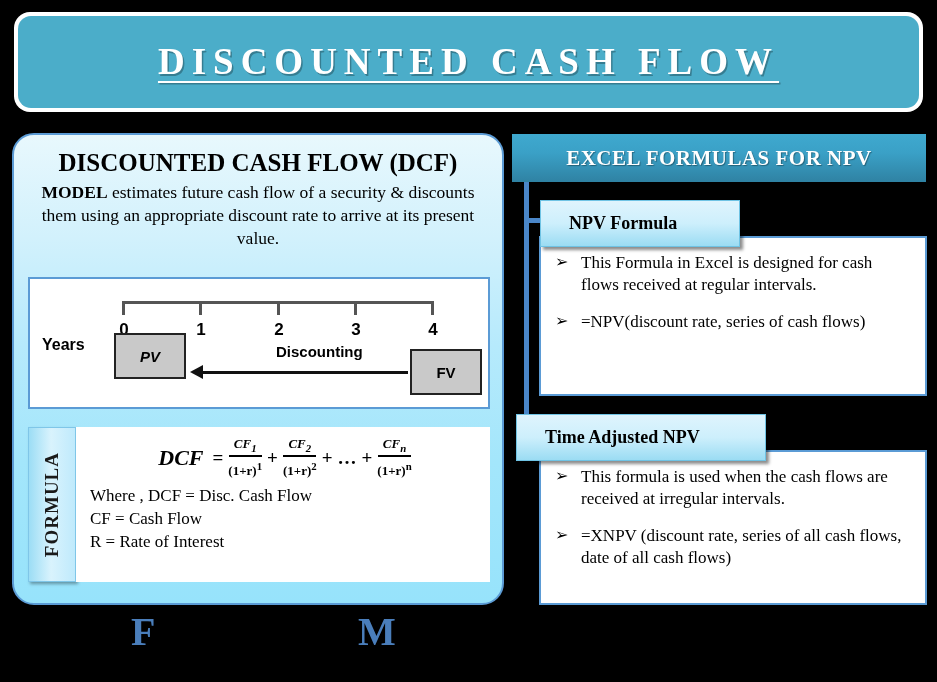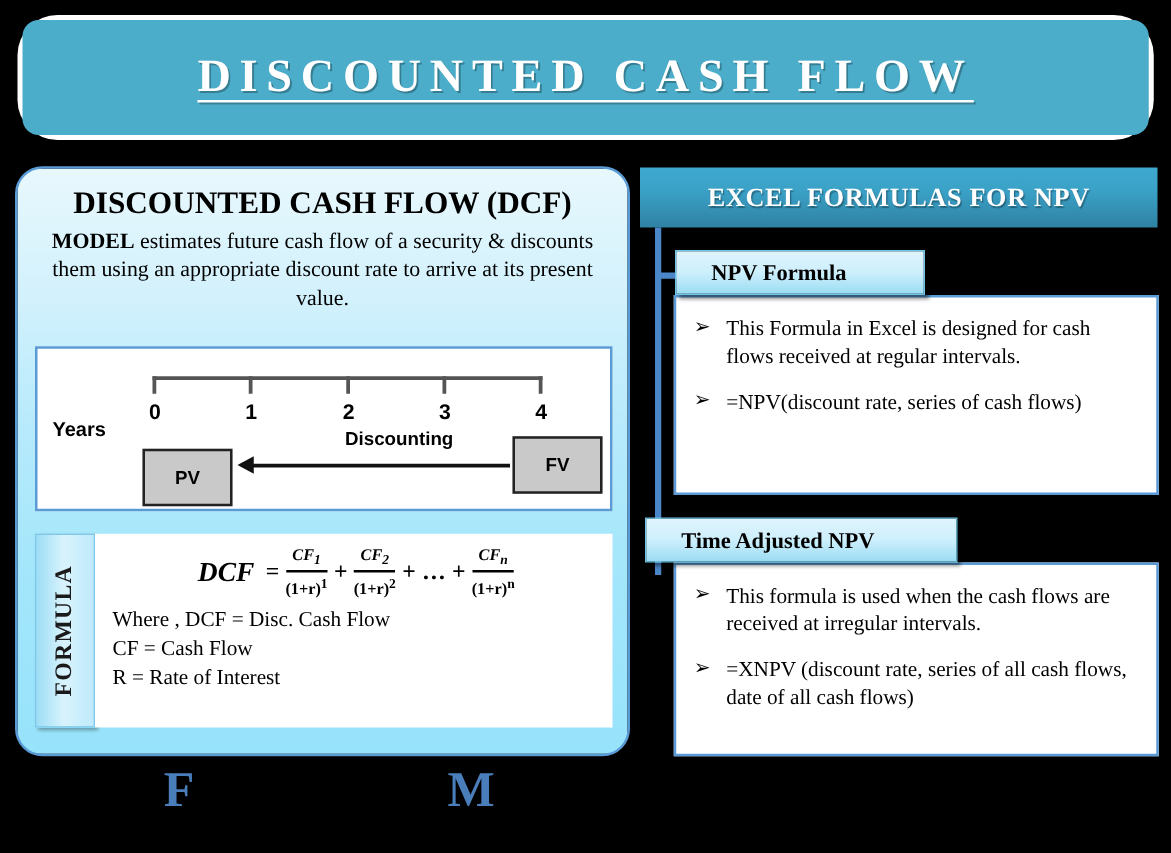--- a/index.html
+++ b/index.html
@@ -15,21 +15,21 @@
     font-family: "Liberation Serif", serif;
   }
 
   
   .header-outer {
     position: absolute;
     left: 14px;
     top: 12px;
     width: 909px;
     height: 100px;
-    border-radius: 32px;
+    border-radius: 16px;
     background: #ffffff;
     box-sizing: border-box;
     padding: 4px;
   }
   .header-bar {
     width: 100%;
     height: 100%;
     border-radius: 13px;
     background: #4badc9;
     display: flex;
@@ -146,21 +146,21 @@
     border: 2px solid #222222;
     box-sizing: border-box;
     display: flex;
     align-items: center;
     justify-content: center;
     font-family: "Liberation Sans", sans-serif;
     font-weight: bold;
     font-size: 15px;
     color: #000;
   }
-  .pv-box { left: 84px; top: 80px; }
+  .pv-box { left: 84px; top: 54px; font-style: italic; }
   .fv-box { left: 380px; top: 70px; }
   .disc-label {
     position: absolute;
     left: 246px;
     top: 64px;
     font-family: "Liberation Sans", sans-serif;
     font-weight: bold;
     font-size: 15px;
     color: #000;
   }
@@ -277,21 +277,21 @@
   }
   .connector-h {
     position: absolute;
     left: 524px;
     width: 22px;
     height: 5px;
     background: #4a86c8;
   }
   .sub-label {
     position: absolute;
-    height: 36px;
+    height: 47px;
     background: linear-gradient(180deg, #dff4fd 0%, #cdeffc 50%, #9bdcf3 100%);
     border: 1px solid #6fc3e4;
     box-sizing: border-box;
     display: flex;
     align-items: center;
     padding-left: 28px;
     box-shadow: 3px 3px 3px rgba(0,0,0,0.45);
     z-index: 3;
   }
   .sub-label span {

